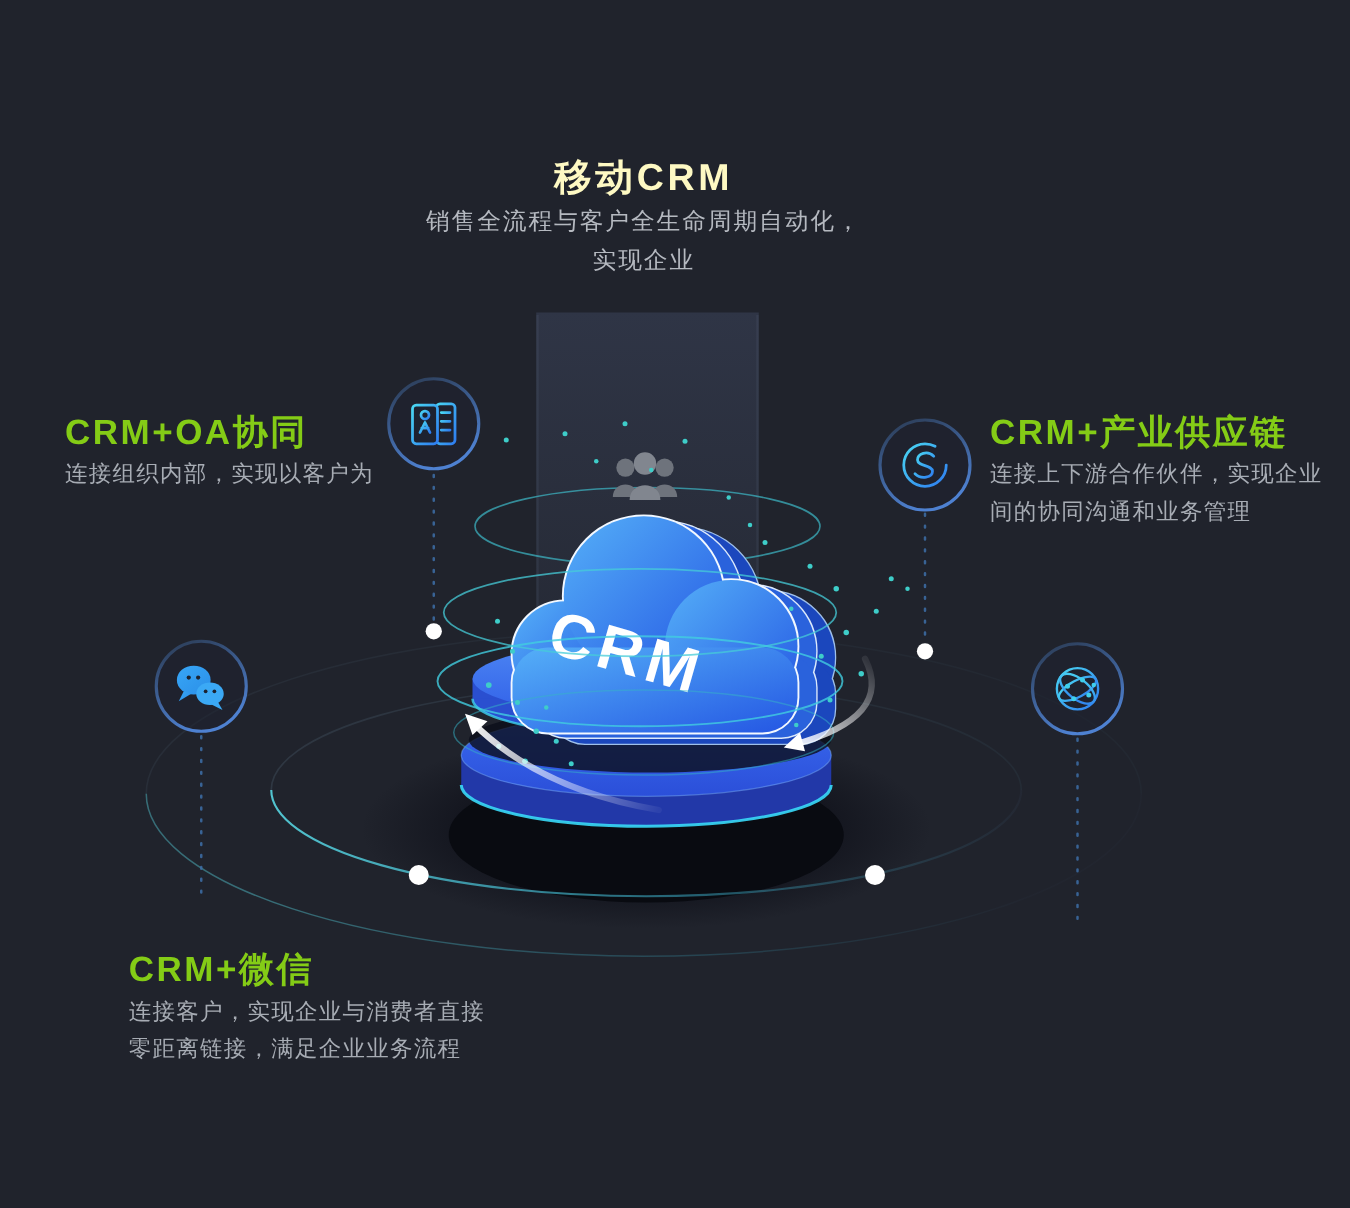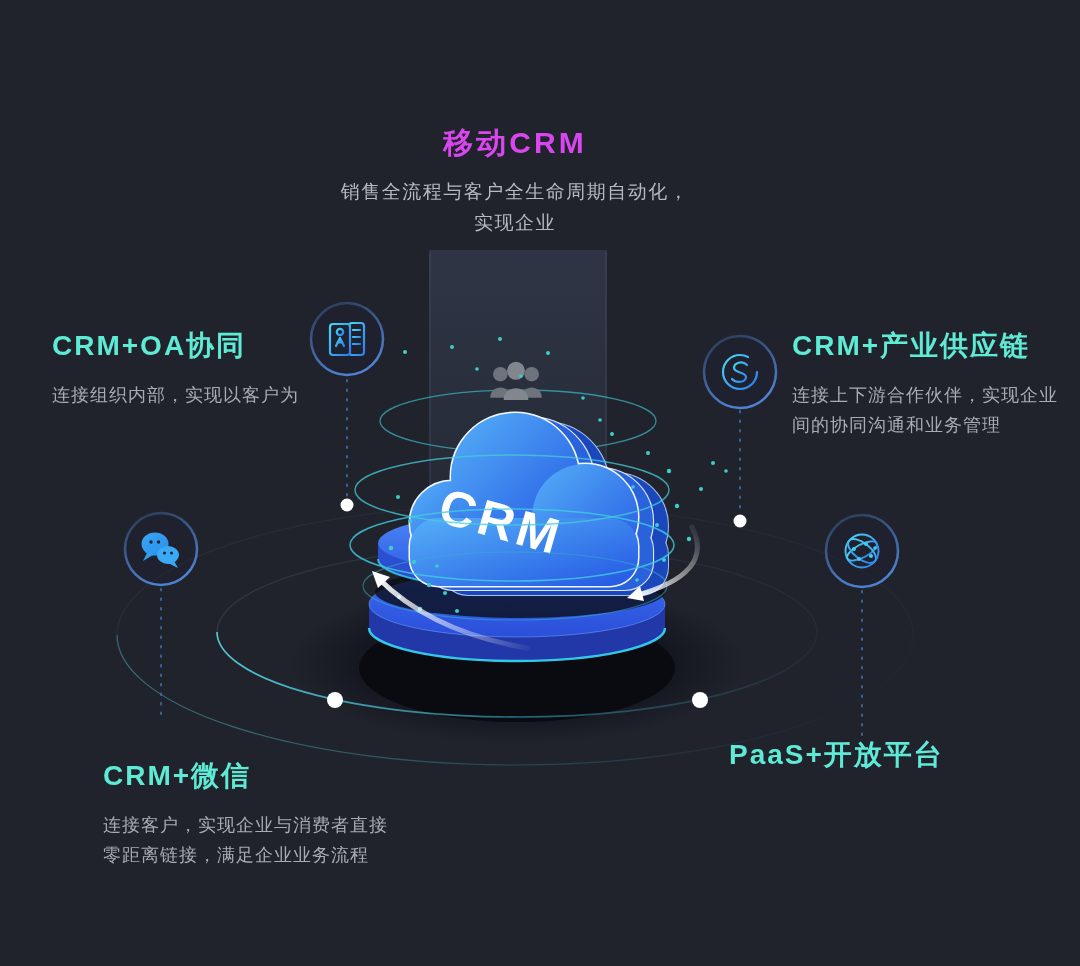--- a/index.html
+++ b/index.html
@@ -4,25 +4,25 @@
 <style>
   html,body{margin:0;padding:0}
   body{
     width:1080px;height:966px;position:relative;overflow:hidden;
     background:#20232c;
     font-family:"Liberation Sans","DejaVu Sans",sans-serif;
   }
   .stage{position:absolute;left:0;top:0;width:1080px;height:966px}
   .tblock{position:absolute;color:#fff}
   .top-block{left:215px;top:124px;width:600px;text-align:center}
-  .top-block .title{font-size:30px;font-weight:700;letter-spacing:3px;color:#d946ef;line-height:38px}
-  .top-block .subtitle{margin-top:14px;font-size:19px;line-height:31px;color:#b5b9c0;letter-spacing:1.5px;font-weight:400}
+  .top-block .title{font-size:30px;font-weight:700;letter-spacing:3px;color:#fef9c3;line-height:38px}
+  .top-block .subtitle{font-size:19px;line-height:31px;color:#b5b9c0;letter-spacing:1.5px;font-weight:400}
   .feature{width:330px}
-  .feature .title{font-size:28px;font-weight:700;letter-spacing:2px;color:#5eead4;line-height:36px;white-space:nowrap}
-  .feature .desc{margin-top:16px;font-size:18px;line-height:30px;color:#a7acb4;letter-spacing:1px}
+  .feature .title{font-size:28px;font-weight:700;letter-spacing:2px;color:#84cc16;line-height:36px;white-space:nowrap}
+  .feature .desc{font-size:18px;line-height:30px;color:#a7acb4;letter-spacing:1px}
   .f-oa{left:52px;top:328px}
   .f-supply{left:792px;top:328px}
   .f-wechat{left:103px;top:758px}
   .f-paas{left:729px;top:737px}
 </style>
 </head>
 <body>
 
 <svg class="stage" viewBox="0 0 1080 966" aria-hidden="true">
   <defs>
@@ -269,14 +269,13 @@
 
 <div class="tblock feature f-wechat">
   <div class="title">CRM+微信</div>
   <div class="desc">
     <div>连接客户，实现企业与消费者直接</div>
     <div>零距离链接，满足企业业务流程</div>
   </div>
 </div>
 
 <div class="tblock feature f-paas">
-  <div class="title">PaaS+开放平台</div>
 </div>
 
 </body></html>

